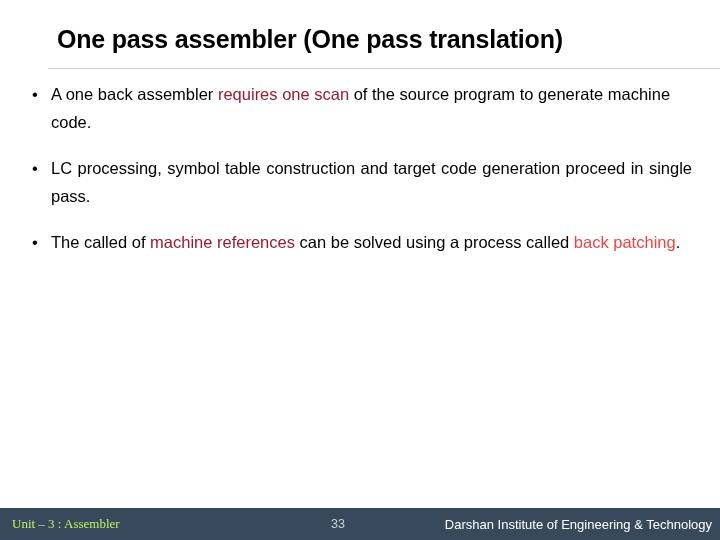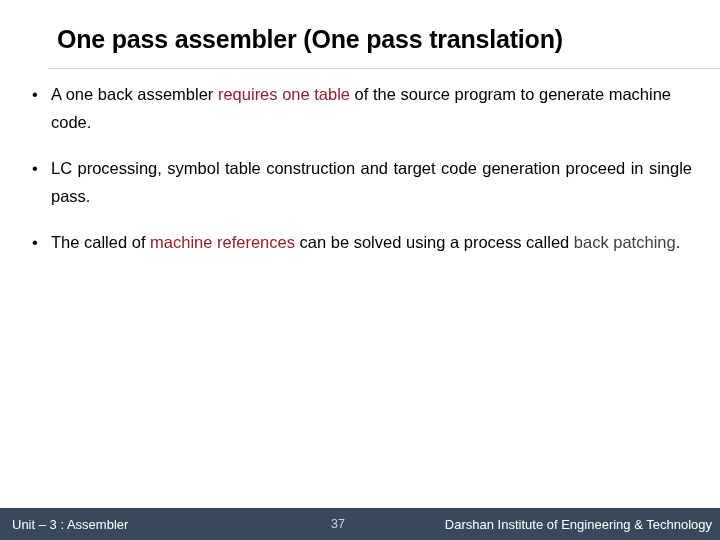--- a/index.html
+++ b/index.html
@@ -76,21 +76,21 @@
     left: 32px;
     top: 0;
     font-size: 16.5px;
     line-height: 1.72;
     color: #000000;
   }
   .seg-red {
     color: #9b1c2e;
   }
   .seg-steel {
-    color: #404040;
+    color: #ef4444;
     margin-top: 20px;
   }
 
   
   .bullet-natural {
     text-align: left;
   }
 
   
   .footer-bar {
@@ -100,23 +100,23 @@
     width: 720px;
     height: 32px;
     background: #38495b;
   }
   .footer-left {
     position: absolute;
     left: 12px;
     top: 50%;
     transform: translateY(-50%);
     font-size: 13px;
-    color: #ffffff;
+    color: #bef264;
     white-space: nowrap;
-    font-family: Liberation Sans, sans-serif;
+    font-family: Liberation Serif, serif;
   }
   .footer-page {
     position: absolute;
     left: 331px;
     top: 50%;
     transform: translateY(-50%);
     font-size: 12.5px;
     color: #c9d0d8;
     white-space: nowrap;
     font-family: "Liberation Sans", sans-serif;
@@ -140,34 +140,34 @@
 
   <div class="title-area">
     <div class="slide-title">One pass assembler (One pass translation)</div>
     <div class="title-rule"></div>
   </div>
 
   <div class="body-area">
 
     <div class="bullet-item bullet-natural">
       <span class="marker">•</span>
-      <span><span>A one back assembler </span><span class="seg-red">requires one table</span><span> of the source program to generate machine code.</span></span>
+      <span><span>A one back assembler </span><span class="seg-red">requires one scan</span><span> of the source program to generate machine code.</span></span>
     </div>
 
     <div class="bullet-item">
       <span class="marker">•</span>
       <span><span>LC processing, symbol table construction and target code generation proceed in single pass.</span></span>
     </div>
 
     <div class="bullet-item">
       <span class="marker">•</span>
       <span><span>The called of </span><span class="seg-red">machine references</span><span> can be solved using a process called </span><span class="seg-steel">back patching</span><span>.</span></span>
     </div>
 
   </div>
 
   <div class="footer-bar">
     <div class="footer-left">Unit – 3 : Assembler</div>
-    <div class="footer-page">37</div>
+    <div class="footer-page">33</div>
     <div class="footer-right">Darshan Institute of Engineering &amp; Technology</div>
   </div>
 
 </div>
 
 </body></html>

